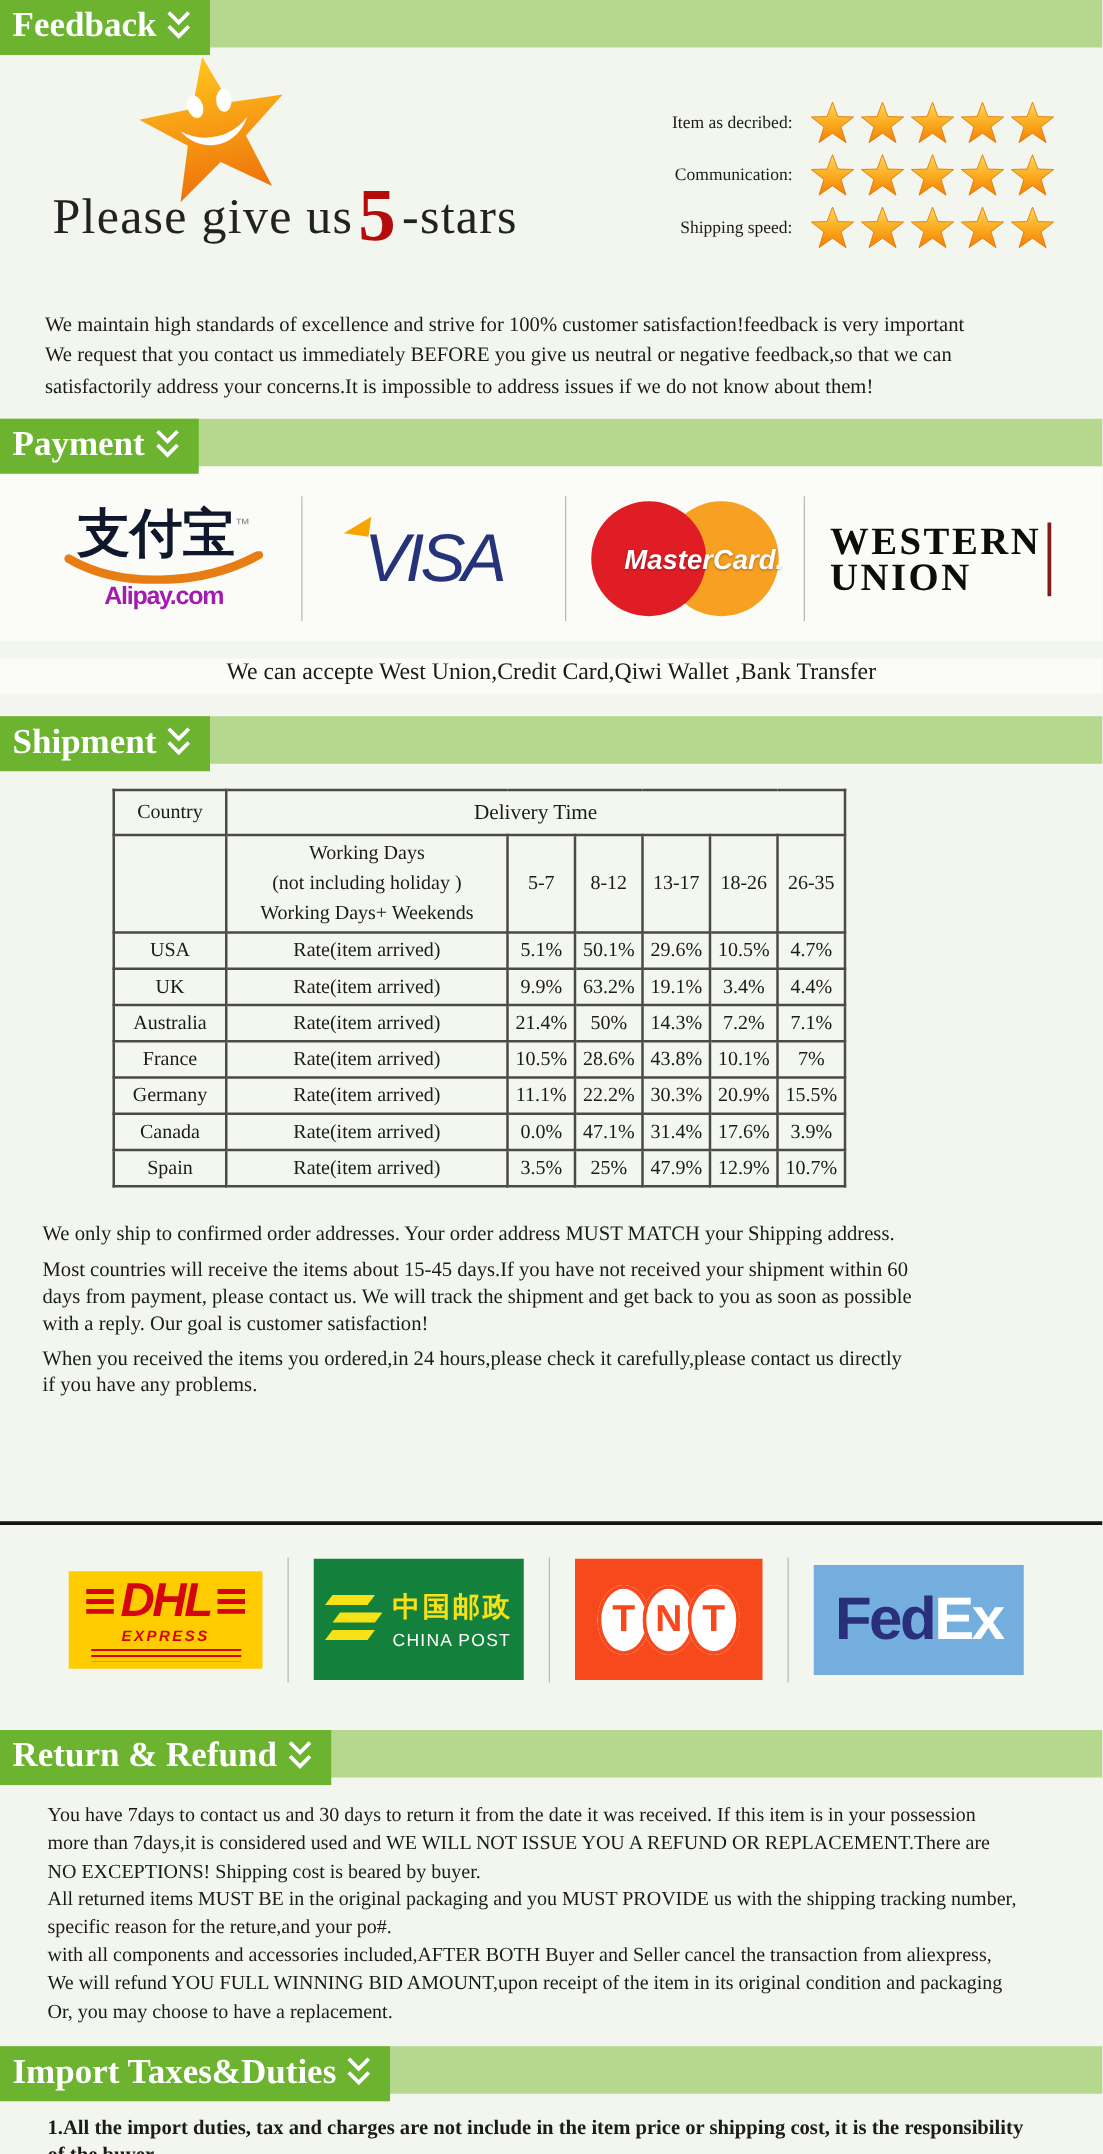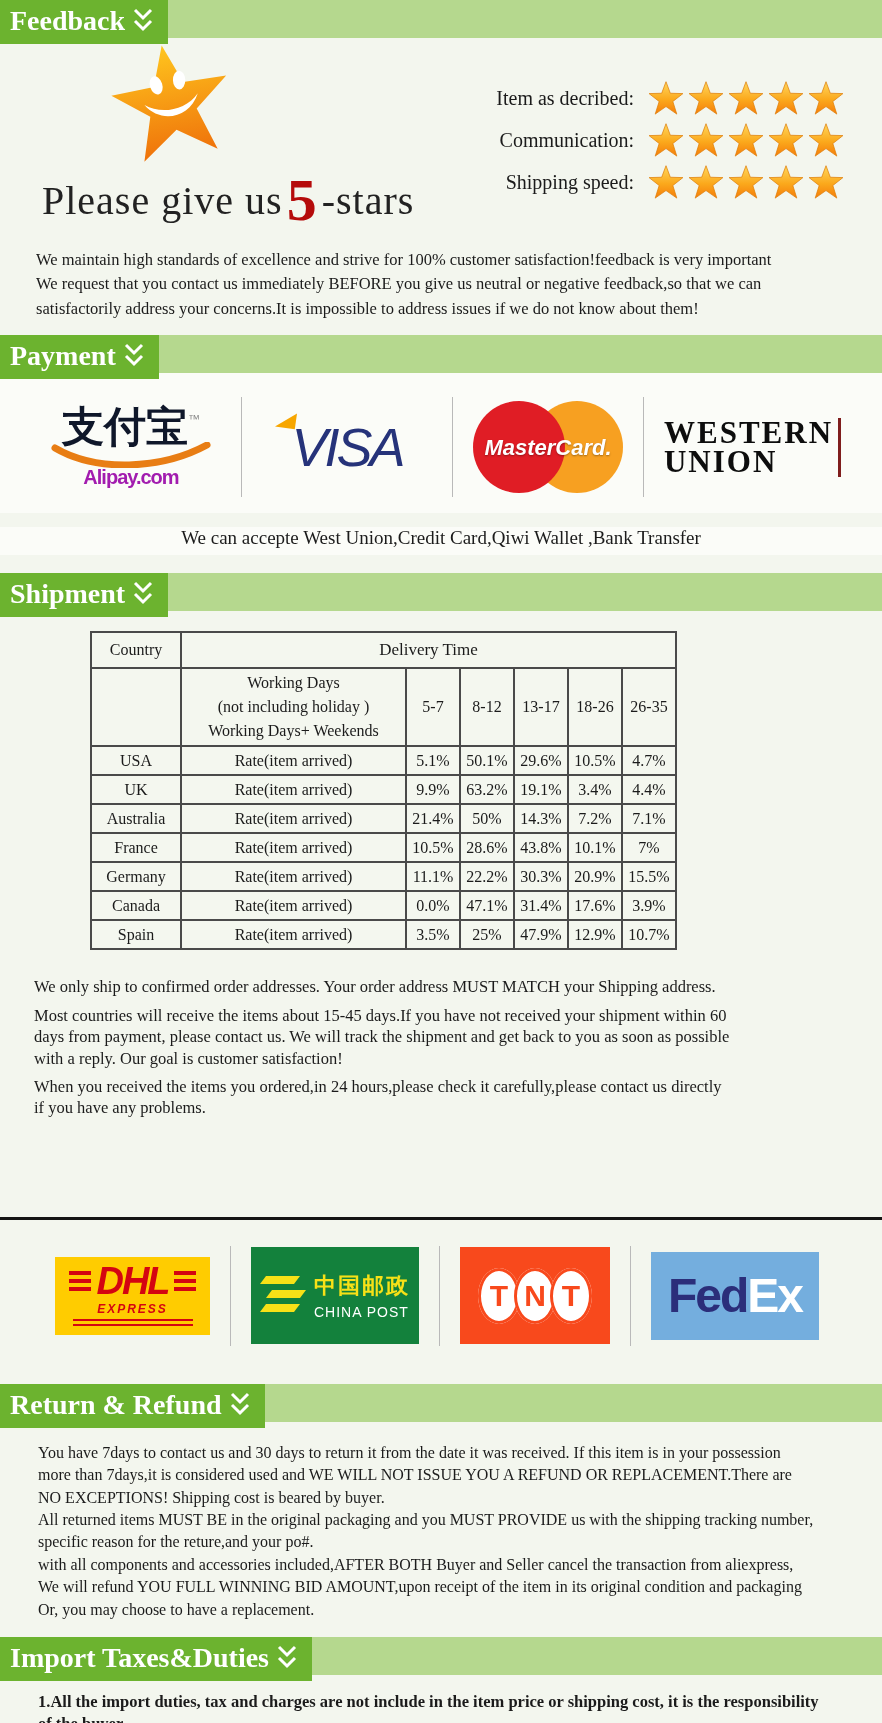--- a/index.html
+++ b/index.html
@@ -20,45 +20,45 @@
   .band{position:relative;height:38px;background:var(--band-light);}
   .band-label{
     position:absolute;left:0;top:0;display:inline-flex;align-items:center;gap:7px;
     background:var(--band-dark);color:#fff;height:44px;padding:0 14px 2px 10px;
     font-size:28px;font-weight:bold;z-index:2;
   }
   .chev{display:inline-block;}
   
   .feedback-body{position:relative;height:196px;}
   .big-star{position:absolute;left:110px;top:4px;}
-  .plea{position:absolute;left:42px;top:132px;font-size:40px;letter-spacing:1px;color:#222;}
+  .plea{position:absolute;left:42px;top:104px;font-size:40px;letter-spacing:1px;color:#222;}
   .plea .five{font-size:60px;color:var(--red);font-weight:bold;line-height:1;vertical-align:-6px;padding:0 4px;}
   .ratings{position:absolute;right:38px;top:42px;}
   .rating-row{display:flex;align-items:center;margin-bottom:5px;height:37px;}
-  .rating-label{width:168px;text-align:right;font-size:20px;margin-right:14px;}
+  .rating-label{width:168px;text-align:right;font-size:14px;margin-right:14px;}
   .stars{display:inline-flex;gap:4px;}
   .star-icon{width:36px;height:36px;}
   .para{margin:14px 0 0 36px;font-size:16.5px;line-height:1.48;}
   
   .pay-strip{display:flex;align-items:center;justify-content:center;padding:24px 0 16px;background:#fbfcf8;}
   .vdiv{width:1px;background:#b9b9b9;height:100px;margin:0 20px;}
   .alipay{width:180px;text-align:center;font-family:"Liberation Sans","DejaVu Sans",sans-serif;}
   .alipay-cn{font-size:42px;font-weight:bold;color:#0f172a;line-height:1;}
   .alipay-tm{font-size:12px;color:#888;vertical-align:18px;}
   .alipay-swoosh{margin:-8px 0 -6px;}
   .alipay-domain{font-size:20px;color:#a21caf;font-weight:bold;letter-spacing:-1px;}
   .visa{position:relative;width:170px;text-align:center;font-family:"Liberation Sans","DejaVu Sans",sans-serif;
         font-size:54px;font-weight:normal;font-style:italic;color:#26337a;letter-spacing:-3px;}
   .visa::before{content:"";position:absolute;left:14px;top:-4px;width:0;height:0;
         border-left:20px solid transparent;border-bottom:16px solid #f7a600;transform:rotate(8deg);}
   .mc{position:relative;width:150px;height:92px;}
   .mc-red,.mc-yel{position:absolute;top:0;width:92px;height:92px;border-radius:50%;}
   .mc-red{left:0;background:#e01d25;z-index:1;}
   .mc-yel{right:0;background:#f7a021;}
-  .mc-text{position:absolute;z-index:2;top:34px;left:0;width:100%;text-align:center;color:#fff;
+  .mc-text{position:absolute;z-index:2;top:34px;left:15px;width:100%;text-align:center;color:#fff;
         font-family:"Liberation Sans","DejaVu Sans",sans-serif;font-style:italic;font-weight:bold;font-size:22px;
         text-shadow:0 1px 2px rgba(0,0,0,.35);}
   .wu{font-family:Liberation Serif, serif;font-weight:bold;color:#0d0d0d;
         font-size:31px;line-height:.95;letter-spacing:2px;text-align:left;border-right:3px solid #7f1d1d;padding-right:5px;}
   .accept-line{text-align:center;font-size:19px;margin:14px 0 18px;background:#fbfcf8;padding-bottom:6px;}
   
   table.delivery{border-collapse:collapse;margin:20px 0 0 90px;font-size:16px;}
   table.delivery td{border:2px solid var(--tbl-border);text-align:center;padding:2px 4px;background:#f4f7ef;}
   td.c-country{width:90px;height:29px;}
   td.c-delivery{height:36px;font-size:17px;}

